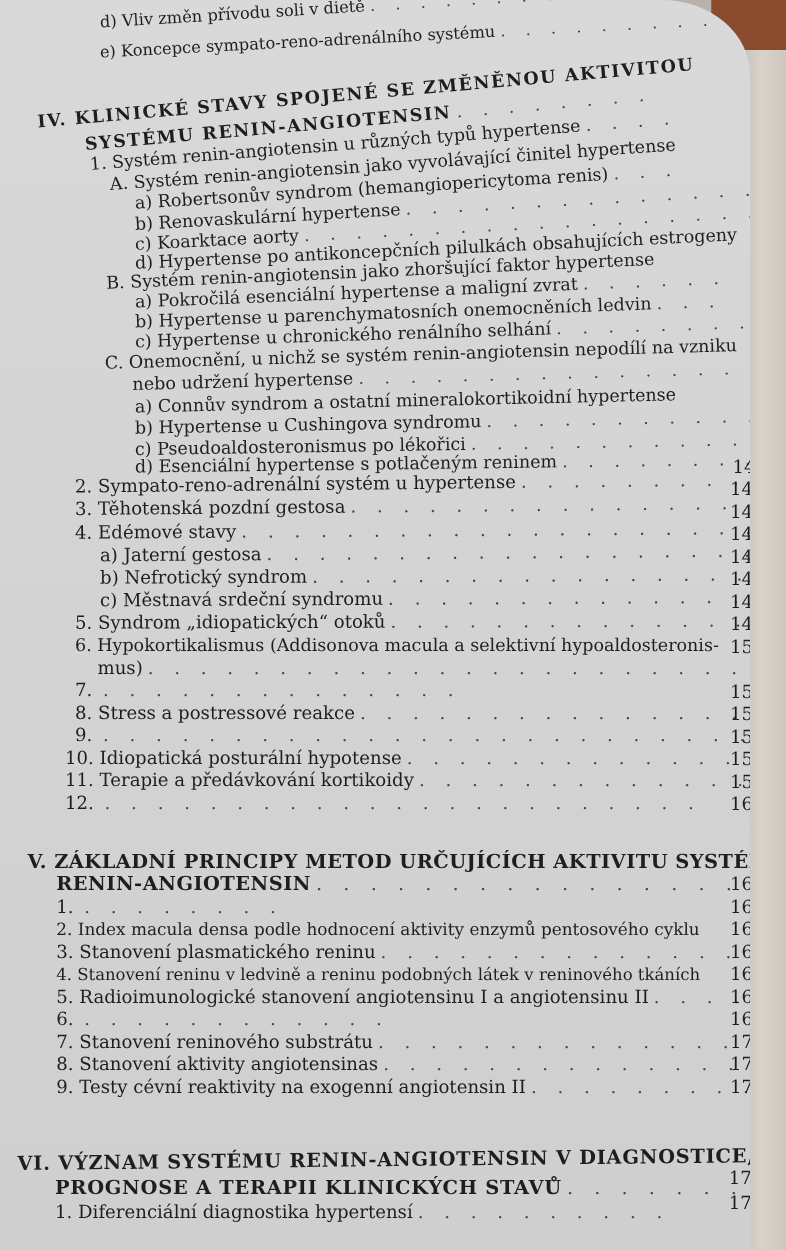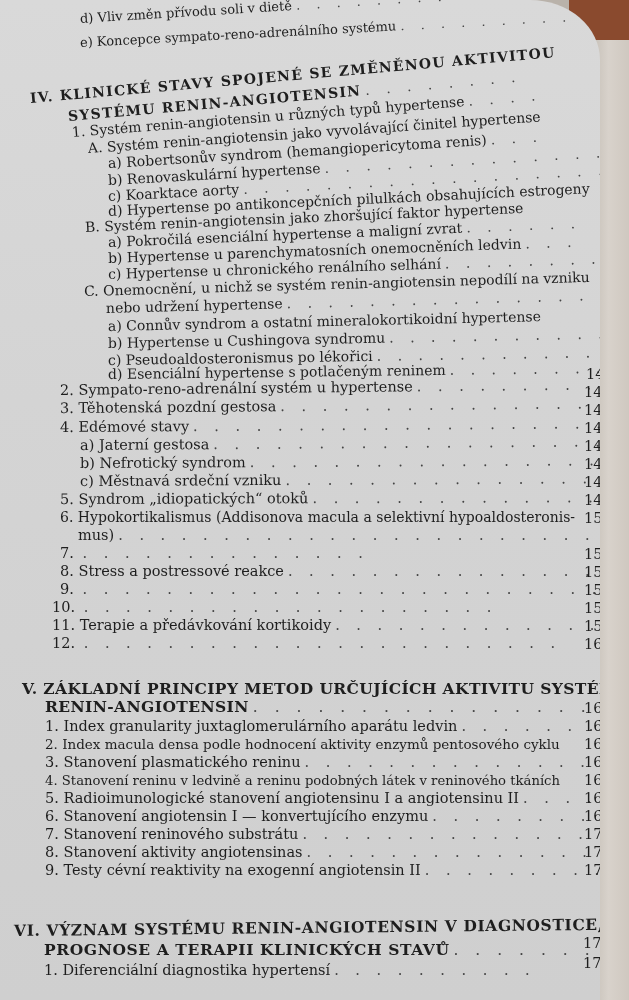--- a/index.html
+++ b/index.html
@@ -157,21 +157,21 @@
       <span class="txt">Jaterní gestosa</span>
       <span class="dots">. . . . . . . . . . . . . . . . . . . . . . . . . . . . . .</span>
     </div>
     <div class="line" style="left:80px;top:455px;transform:rotate(-0.3deg);transform-origin:left;">
       <span class="num">b)</span>&nbsp;
       <span class="txt">Nefrotický syndrom</span>
       <span class="dots">. . . . . . . . . . . . . . . . . . . . . . . . . . .</span>
     </div>
     <div class="line" style="left:80px;top:473px;transform:rotate(-0.3deg);transform-origin:left;">
       <span class="num">c)</span>&nbsp;
-      <span class="txt">Městnavá srdeční vzniku</span>
+      <span class="txt">Městnavá srdeční syndromu</span>
       <span class="dots">. . . . . . . . . . . . . . . . . . . . . .</span>
     </div>
     <div class="line" style="left:60px;top:491px;transform:rotate(-0.2deg);transform-origin:left;">
       <span class="num">5.</span>&nbsp;
       <span class="txt">Syndrom „idiopatických“ otoků</span>
       <span class="dots">. . . . . . . . . . . . . . . . . . . . .</span>
     </div>
     <div class="line" style="left:60px;top:509px;font-size:14px;">
       <span class="num">6.</span>&nbsp;
       <span class="txt">Hypokortikalismus (Addisonova macula a selektivní hypoaldosteronis-</span>
@@ -188,20 +188,21 @@
       <span class="num">8.</span>&nbsp;
       <span class="txt">Stress a postressové reakce</span>
       <span class="dots">. . . . . . . . . . . . . . . . . . . . . . . . . .</span>
     </div>
     <div class="line" style="left:60px;top:581px;">
       <span class="num">9.</span>&nbsp;
       <span class="dots">. . . . . . . . . . . . . . . . . . . . . . . . . . .</span>
     </div>
     <div class="line" style="left:52px;top:599px;">
       <span class="num">10.</span>&nbsp;
+      <span class="txt">Idiopatická posturální hypotense</span>
       <span class="dots">. . . . . . . . . . . . . . . . . . . .</span>
     </div>
     <div class="line" style="left:52px;top:617px;">
       <span class="num">11.</span>&nbsp;
       <span class="txt">Terapie a předávkování kortikoidy</span>
       <span class="dots">. . . . . . . . . . . . . . . . . . . .</span>
     </div>
     <div class="line" style="left:52px;top:635px;">
       <span class="num">12.</span>&nbsp;
       <span class="dots">. . . . . . . . . . . . . . . . . . . . . . .</span>
@@ -210,21 +211,20 @@
     <div class="line head" style="left:22px;top:680px;letter-spacing:0.4px;">
       <span class="num">V.</span>&nbsp;
       <span class="txt">ZÁKLADNÍ PRINCIPY METOD URČUJÍCÍCH AKTIVITU SYSTÉMU</span>
     </div>
     <div class="line head" style="left:45px;top:698px;letter-spacing:0.4px;">
       <span class="txt">RENIN-ANGIOTENSIN</span>
       <span class="dots" style="font-weight:normal">. . . . . . . . . . . . . . . . . . . . . . . . . .</span>
     </div>
     <div class="line" style="left:45px;top:718px;">
       <span class="num">1.</span>&nbsp;
-      <span class="txt">Index granularity juxtaglomerulárního aparátu ledvin</span>
       <span class="dots">. . . . . . . .</span>
     </div>
     <div class="line" style="left:45px;top:736px;font-size:13.5px;">
       <span class="num">2.</span>&nbsp;
       <span class="txt">Index macula densa podle hodnocení aktivity enzymů pentosového cyklu</span>
     </div>
     <div class="line" style="left:45px;top:754px;">
       <span class="num">3.</span>&nbsp;
       <span class="txt">Stanovení plasmatického reninu</span>
       <span class="dots">. . . . . . . . . . . . . . . . . . . . . . . . . .</span>
@@ -233,21 +233,20 @@
       <span class="num">4.</span>&nbsp;
       <span class="txt">Stanovení reninu v ledvině a reninu podobných látek v reninového tkáních</span>
     </div>
     <div class="line" style="left:45px;top:790px;">
       <span class="num">5.</span>&nbsp;
       <span class="txt">Radioimunologické stanovení angiotensinu I a angiotensinu II</span>
       <span class="dots">. . . .</span>
     </div>
     <div class="line" style="left:45px;top:808px;">
       <span class="num">6.</span>&nbsp;
-      <span class="txt">Stanovení angiotensin I — konvertujícího enzymu</span>
       <span class="dots">. . . . . . . . . . . .</span>
     </div>
     <div class="line" style="left:45px;top:826px;">
       <span class="num">7.</span>&nbsp;
       <span class="txt">Stanovení reninového substrátu</span>
       <span class="dots">. . . . . . . . . . . . . . . . . . . . . . . . . . . . .</span>
     </div>
     <div class="line" style="left:45px;top:844px;">
       <span class="num">8.</span>&nbsp;
       <span class="txt">Stanovení aktivity angiotensinas</span>

